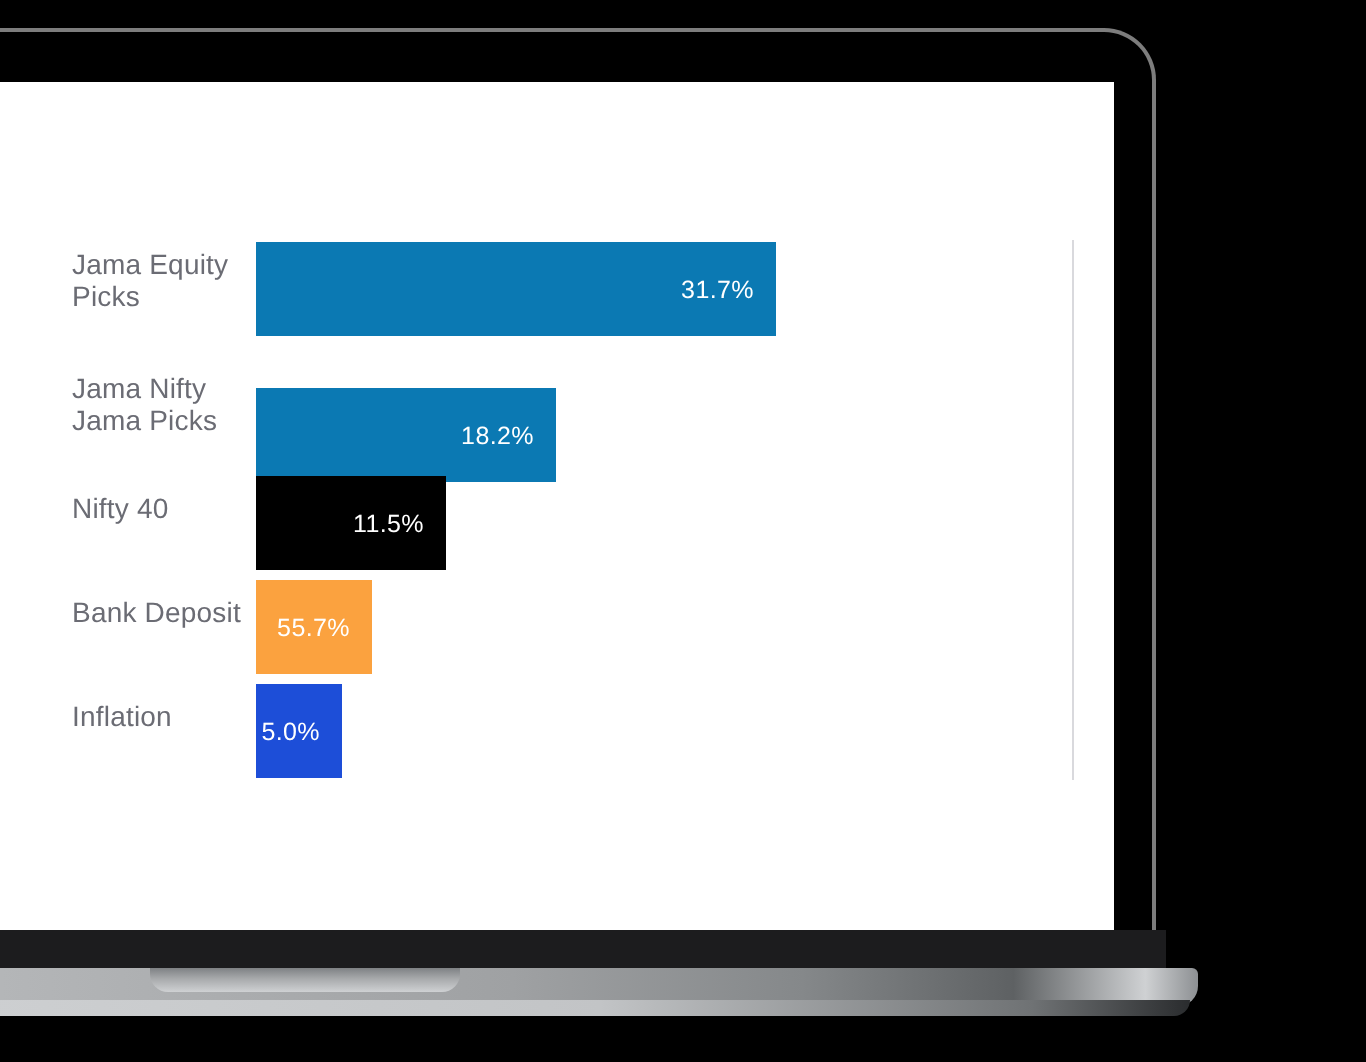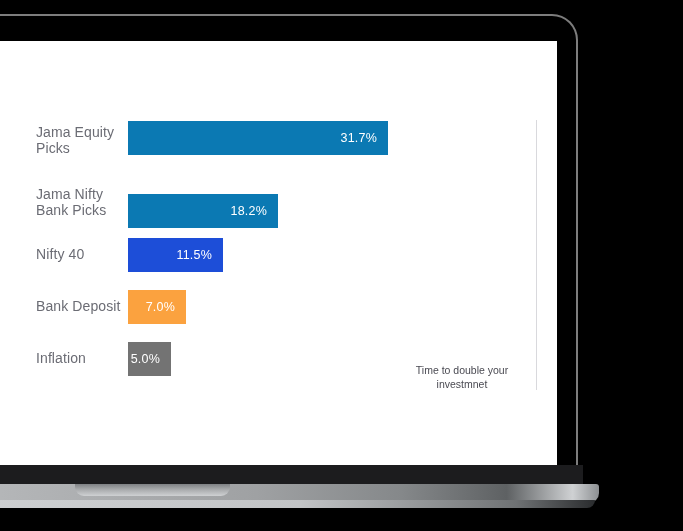--- a/index.html
+++ b/index.html
@@ -52,21 +52,21 @@
     position:absolute;left:0;top:41px;width:557px;height:424px;
     background:#fff;
   }
   .row{position:absolute;left:0;height:56px;}
   .cat-label{
     position:absolute;left:36px;width:90px;
     font-size:14px;color:#6b6c74;line-height:15.5px;
     letter-spacing:.1px;
   }
   .bar{
-    position:absolute;left:128px;height:34px;
+    position:absolute;left:128px;height:47px;
     display:flex;align-items:center;justify-content:flex-end;
   }
   .bar-value{
     color:#ffffff;font-size:12.5px;padding-right:11px;letter-spacing:.2px;
   }
   .bar.gray .bar-value{color:#ffffff;}
   .divider{
     position:absolute;left:536px;top:79px;width:1px;height:270px;
     background:#d9d9dd;
   }
@@ -92,63 +92,59 @@
       </div>
       <div class="bar" style="top:1px;width:260px;background:#0b79b3">
         <span class="bar-value">31.7%</span>
       </div>
 
     </div>
 
     <div class="row" style="top:141px">
       <div class="cat-label" style="top:5px">
         <div>Jama Nifty</div>
-        <div>Bank Picks</div>
+        <div>Jama Picks</div>
       </div>
       <div class="bar" style="top:12px;width:150px;background:#0b79b3">
         <span class="bar-value">18.2%</span>
       </div>
 
     </div>
 
     <div class="row" style="top:196px">
       <div class="cat-label" style="top:10px">
         <div>Nifty 40</div>
       </div>
-      <div class="bar" style="top:1px;width:95px;background:#1d4ed8">
+      <div class="bar" style="top:1px;width:95px;background:#000000">
         <span class="bar-value">11.5%</span>
       </div>
 
     </div>
 
     <div class="row" style="top:248px">
       <div class="cat-label" style="top:10px">
         <div>Bank Deposit</div>
       </div>
       <div class="bar" style="top:1px;width:58px;background:#fba23f">
-        <span class="bar-value">7.0%</span>
+        <span class="bar-value">55.7%</span>
       </div>
 
     </div>
 
     <div class="row" style="top:300px">
       <div class="cat-label" style="top:10px">
         <div>Inflation</div>
       </div>
-      <div class="bar gray" style="top:1px;width:43px;background:#737373">
+      <div class="bar gray" style="top:1px;width:43px;background:#1d4ed8">
         <span class="bar-value">5.0%</span>
       </div>
     </div>
 
     <div class="divider"></div>
 
-    <div class="caption" style="top:322px">
-      <div>Time to double your</div>
-      <div>investmnet</div>
-    </div>
 
   </div>
 
   <div class="base-bezel"></div>
   <div class="base"></div>
   <div class="base-notch"></div>
   <div class="base-shadow"></div>
 
 </div>
 

